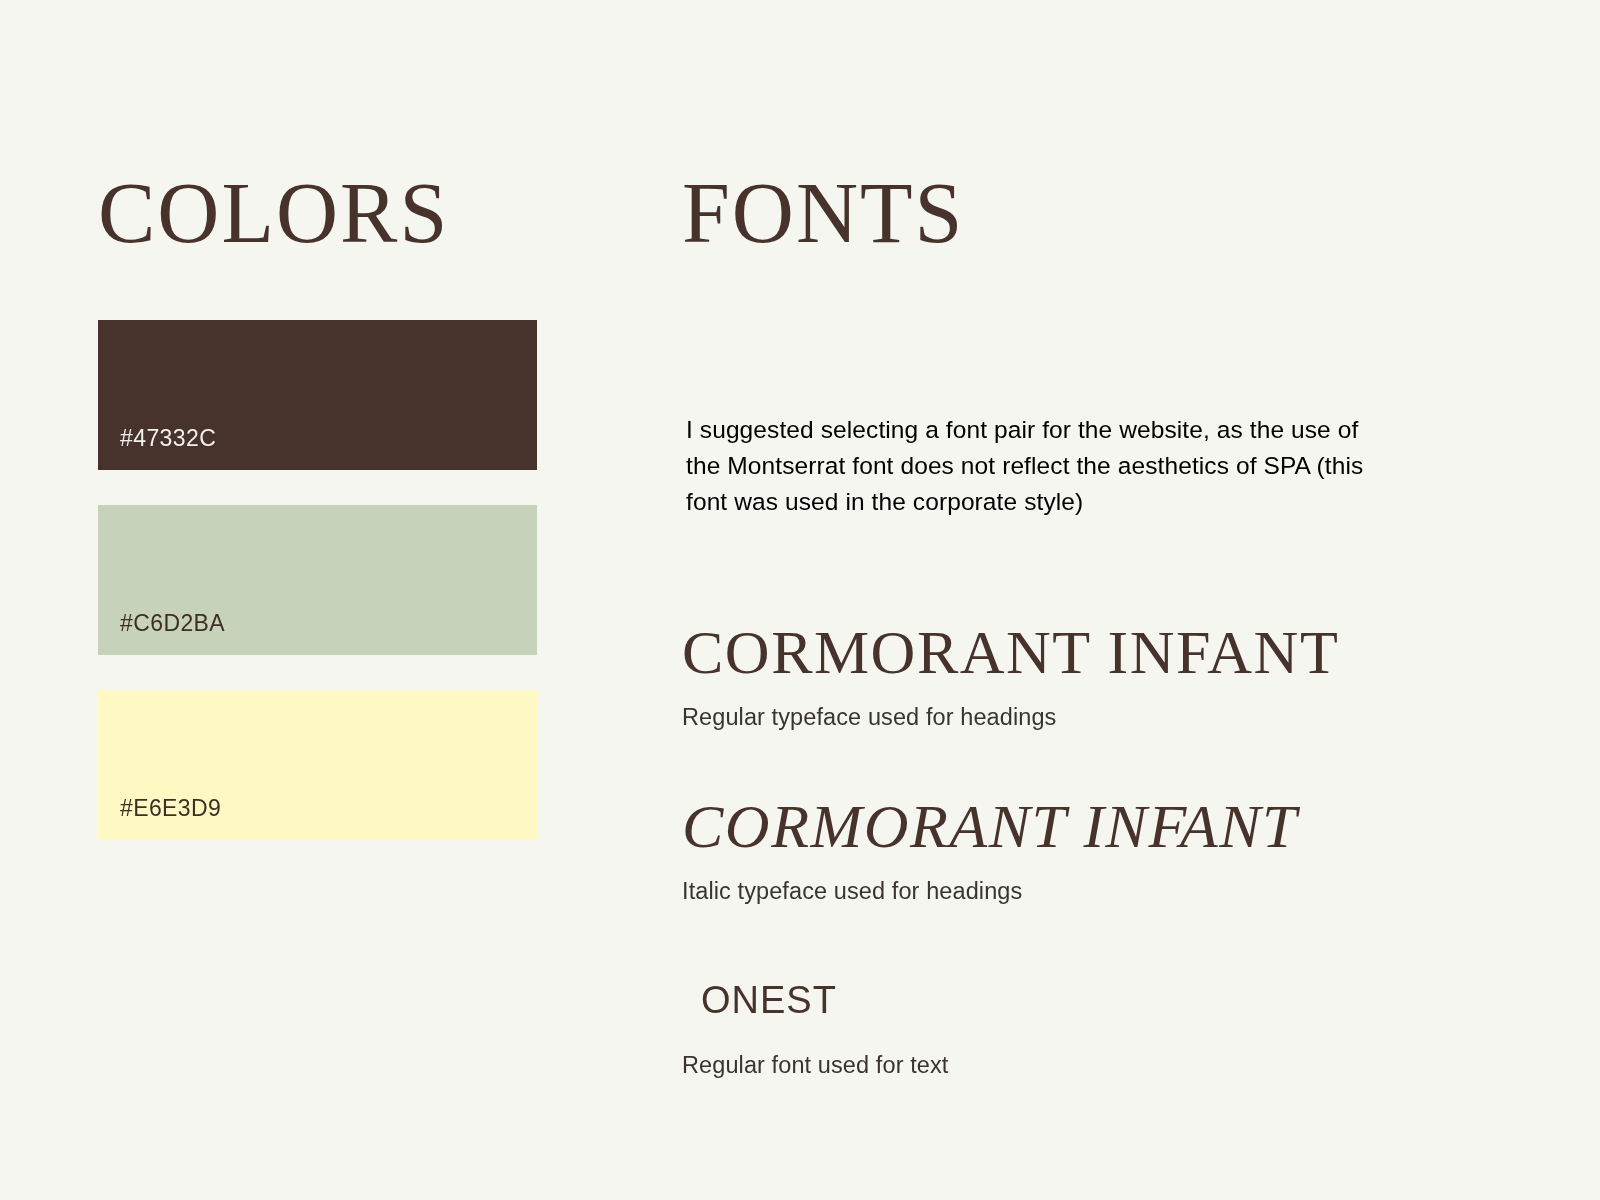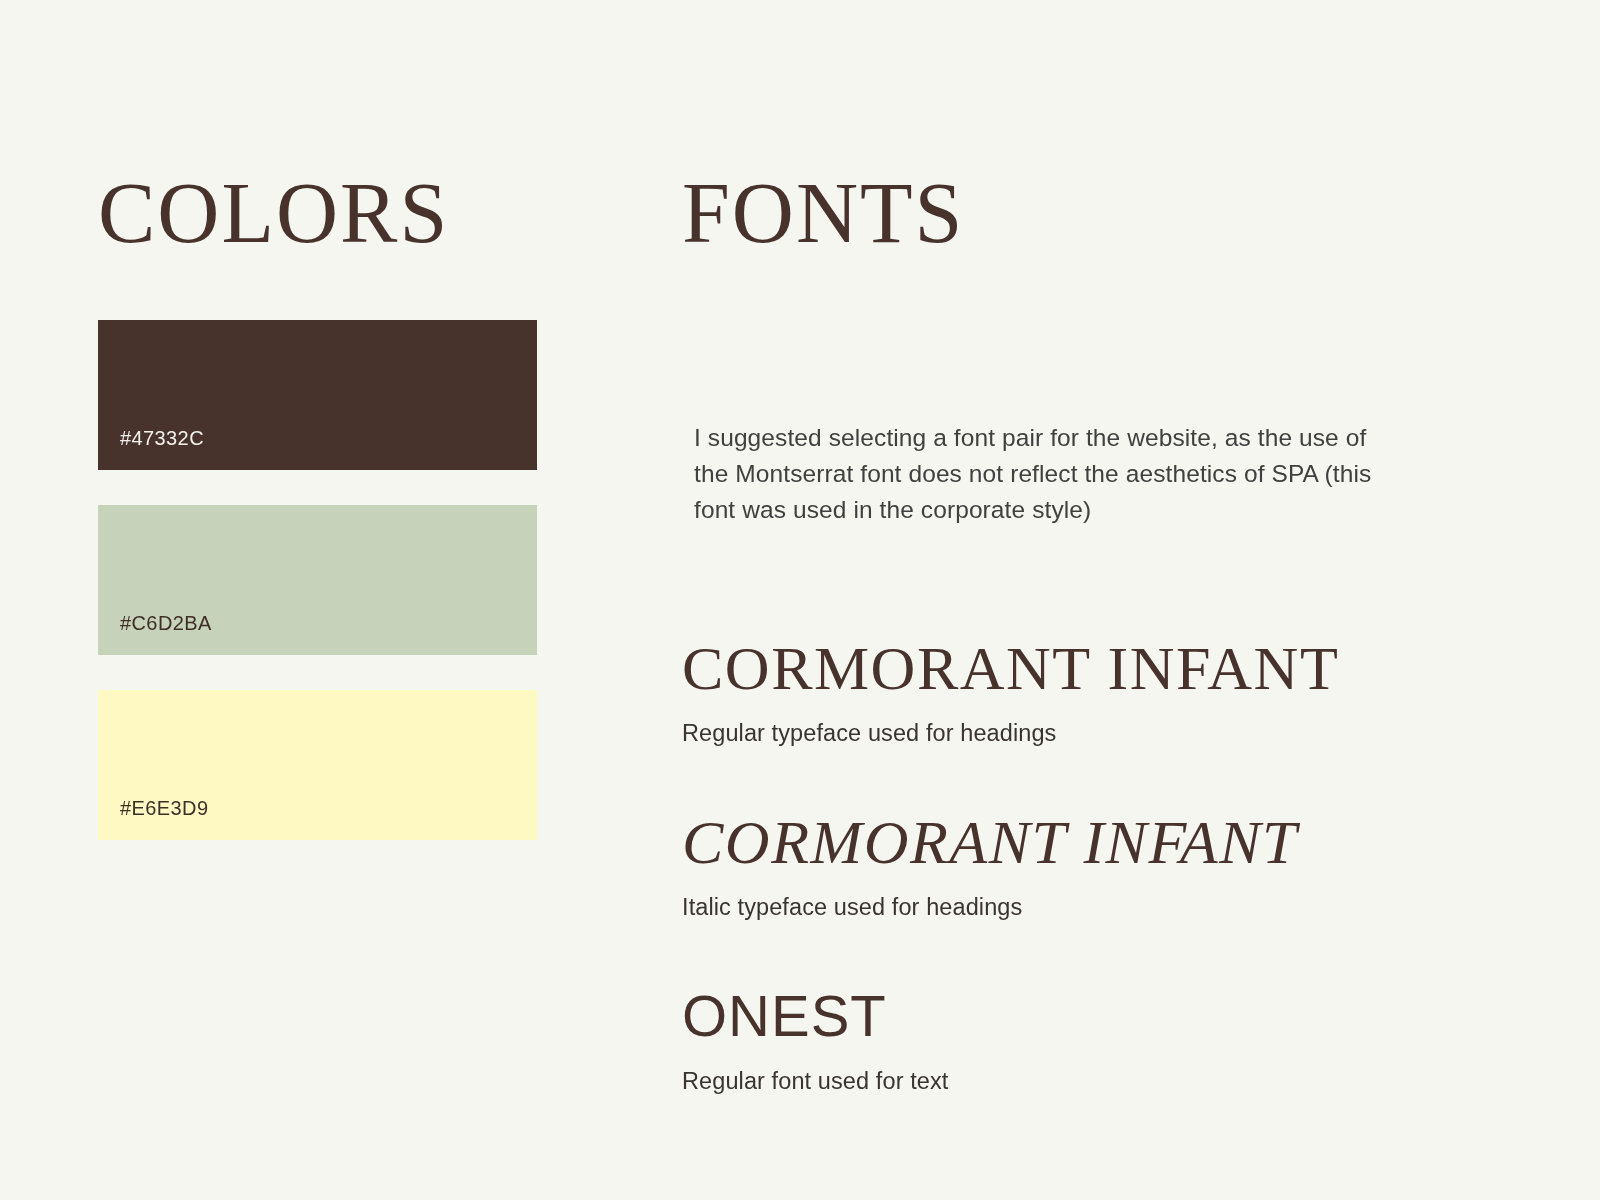--- a/index.html
+++ b/index.html
@@ -67,36 +67,36 @@
 
   .swatch:last-child {
     margin-bottom: 0;
   }
 
   .swatch-label {
     position: absolute;
     left: 22px;
     bottom: 18px;
     font-family: "Liberation Sans", sans-serif;
-    font-size: 20px;
+    font-size: 23px;
     line-height: 28px;
     letter-spacing: 0.4px;
   }
 
   .label-light { color: #F2F1EC; }
   .label-dark  { color: #3F2E27; }
 
   
   .intro-paragraph {
-    margin: 12px;
+    margin: 4px;
     padding-top: 152px;
     font-family: "Liberation Sans", sans-serif;
     font-size: 24.5px;
     line-height: 36px;
-    color: #404040;
+    color: #000000;
     max-width: 700px;
     letter-spacing: 0.1px;
   }
 
   .specimen-block {
     margin-top: 0;
   }
 
   .specimen-block.first { padding-top: 92px; }
   .specimen-block.next  { padding-top: 58px; }
@@ -112,22 +112,23 @@
     white-space: nowrap;
   }
 
   .specimen-name.italic {
     font-style: italic;
   }
 
   .specimen-name.sans {
     font-family: "Liberation Sans", sans-serif;
     font-weight: 300;
-    font-size: 58px;
+    font-size: 38px;
     letter-spacing: 1px;
+    margin-left: 19px;
   }
 
   .specimen-caption {
     margin: 0;
     padding-top: 14px;
     font-family: "Liberation Sans", sans-serif;
     font-size: 23.5px;
     line-height: 30px;
     color: #3A3430;
     letter-spacing: 0.1px;

